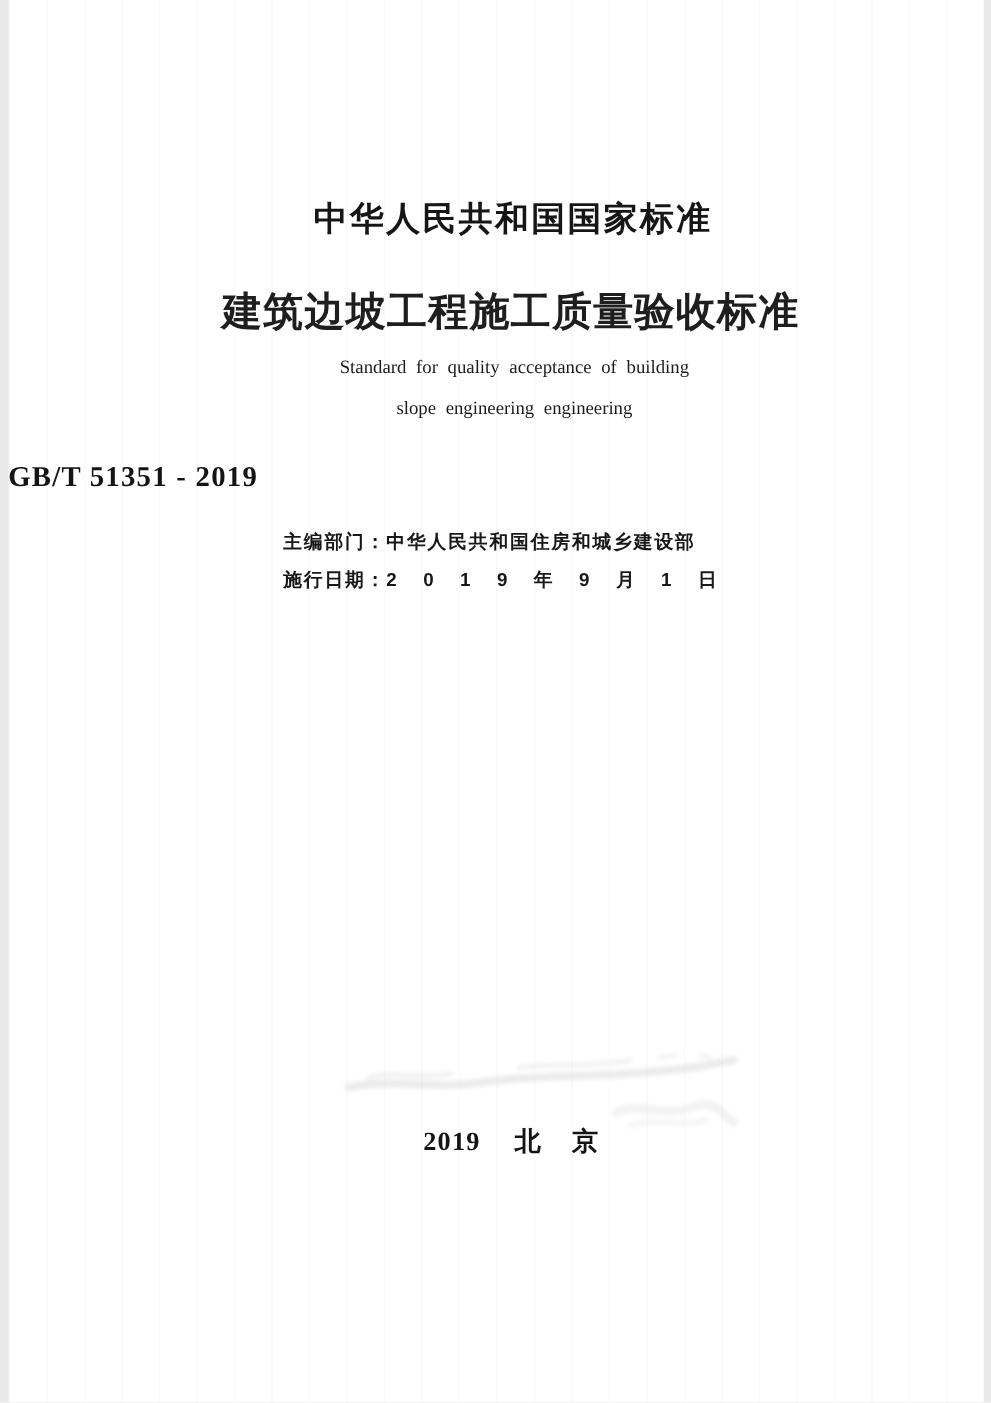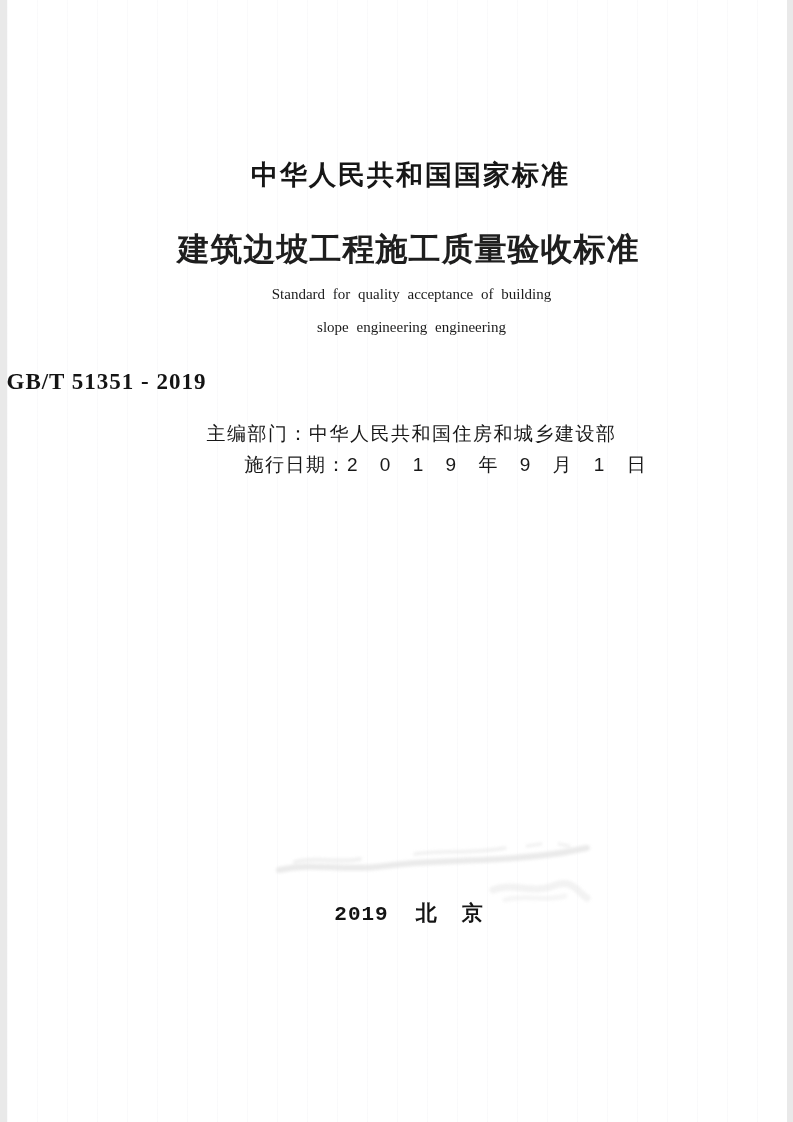--- a/index.html
+++ b/index.html
@@ -78,32 +78,32 @@
     font-family: "Liberation Serif", "DejaVu Serif", serif;
     font-weight: 700;
     font-size: 23px;
     letter-spacing: 1px;
     color: #141414;
   }
 
   .dept-block {
     position: absolute;
     top: 419px;
-    left: 200px;
+    left: 220px;
     width: 400px;
     font-family: "Liberation Sans", "DejaVu Sans", sans-serif;
-    font-weight: 400;
-    font-size: 19px;
+    font-weight: 700;
+    font-size: 15px;
     line-height: 30.5px;
     letter-spacing: 1.5px;
     white-space: nowrap;
     color: #181818;
   }
   .dept-line { display: block; }
-  .date-line { word-spacing: 14px; margin-left: 38px; }
+  .date-line { word-spacing: 14px; }
 
   .smudge {
     position: absolute;
     top: 838px;
     left: 258px;
     width: 334px;
     height: 78px;
     opacity: 0.8;
     pointer-events: none;
   }
@@ -112,21 +112,21 @@
     position: absolute;
     top: 899px;
     left: 0;
     width: 100%;
     text-align: center;
     font-size: 21px;
     font-weight: 700;
     color: #141414;
   }
   .pub-year {
-    font-family: Liberation Mono, monospace;
+    font-family: Liberation Serif, serif;
     letter-spacing: 1px;
     margin-left: 26px;
   }
   .pub-city {
     font-family: "Liberation Sans", "DejaVu Sans", sans-serif;
     margin-left: 27px;
     letter-spacing: 2px;
   }
 </style>
 </head>

